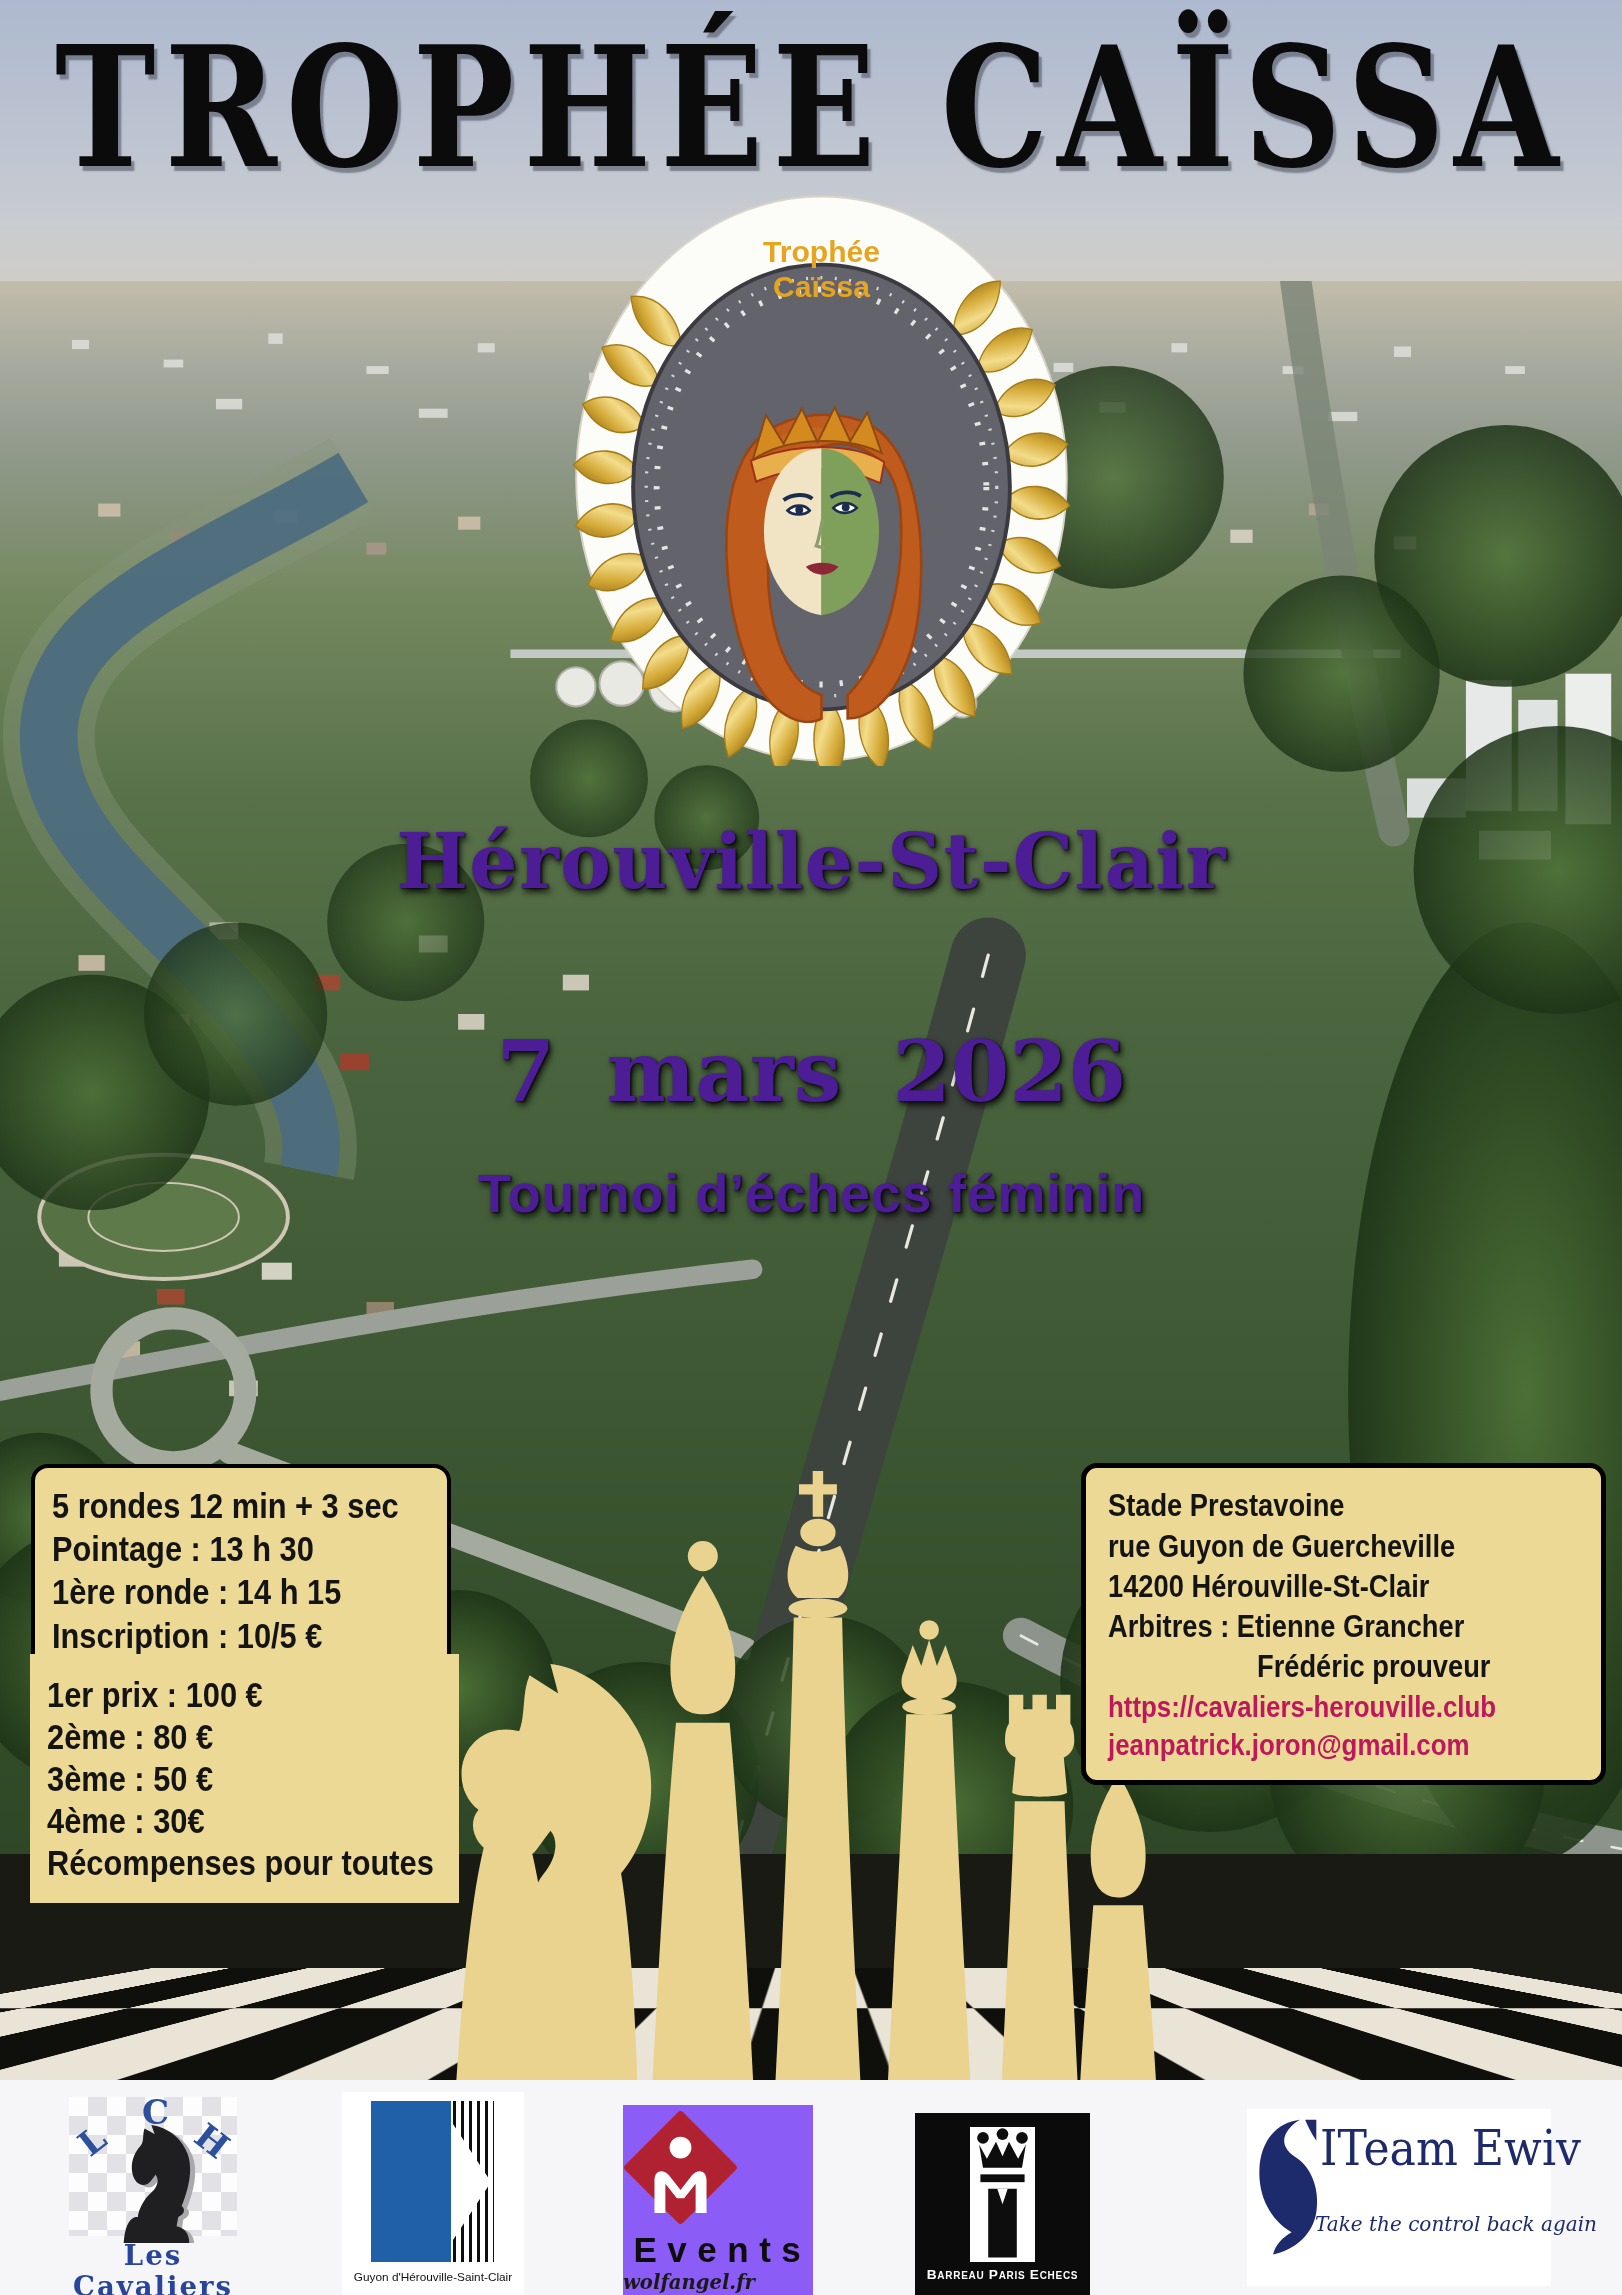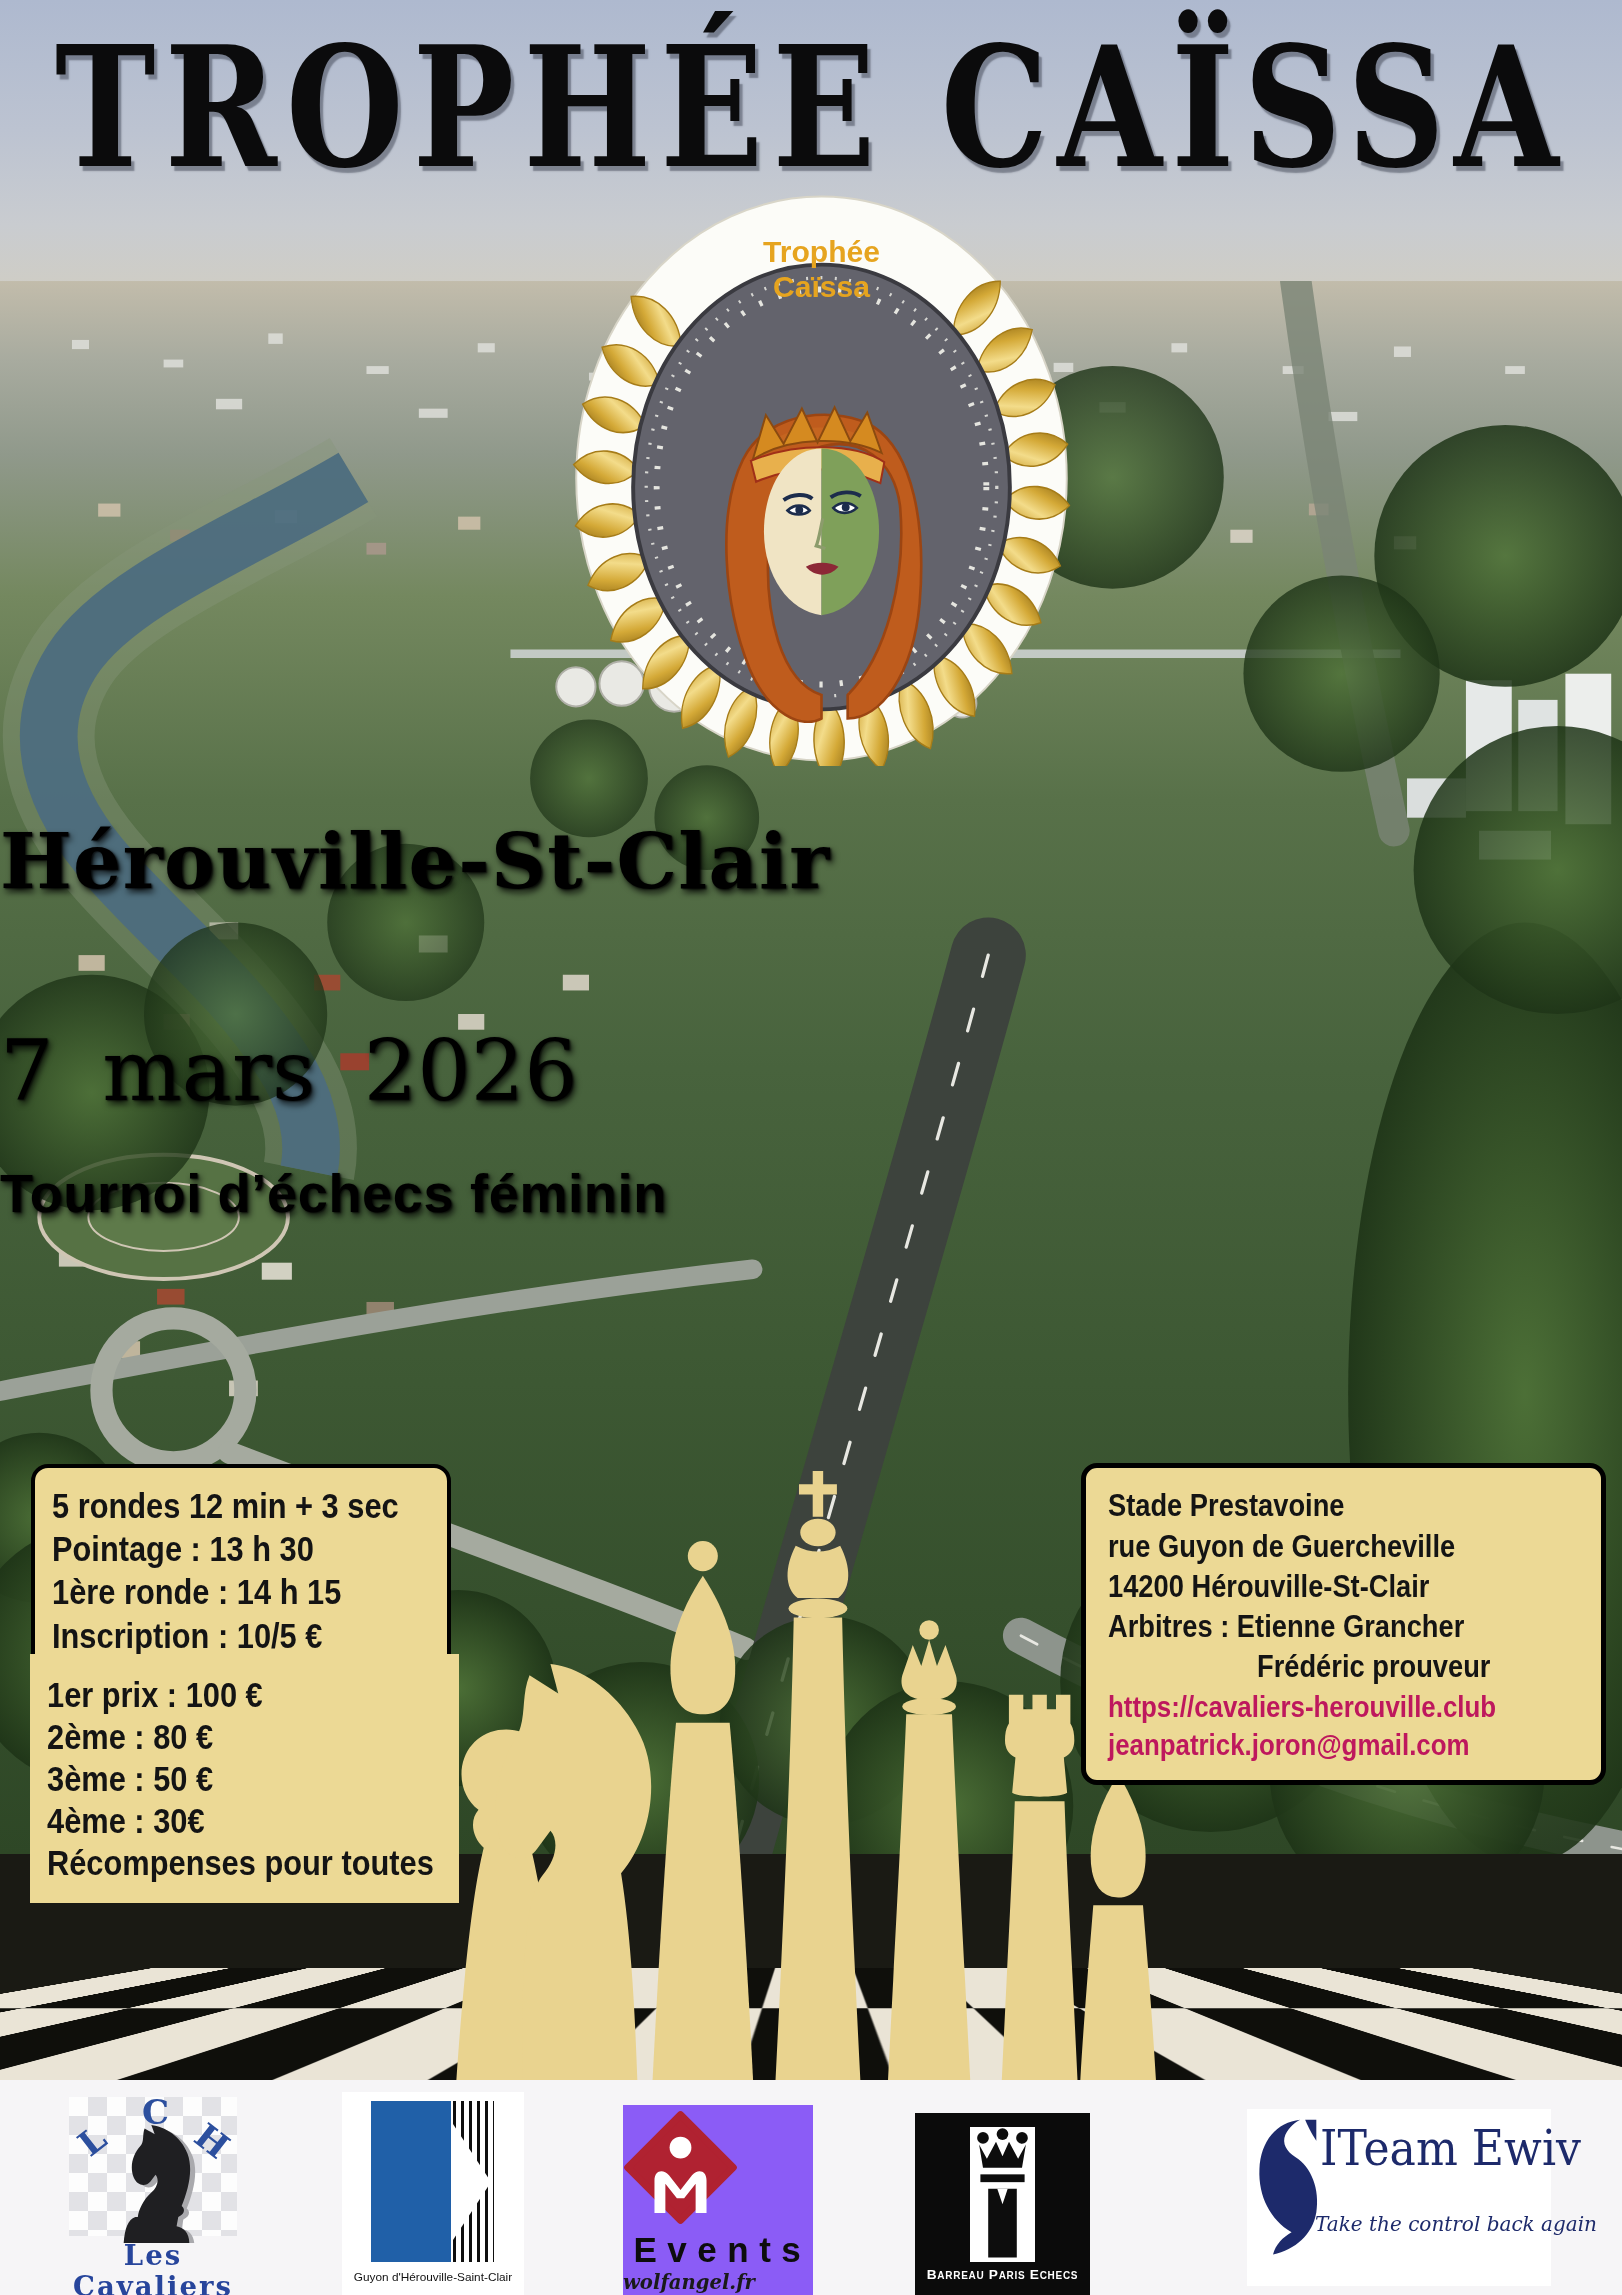--- a/index.html
+++ b/index.html
@@ -8,23 +8,23 @@
   .sky{position:absolute;left:0;top:0;width:1623px;height:288px;background:linear-gradient(180deg,#aeb9cf 0%,#bcc3d1 45%,#c9ccd0 78%,#cfcdc5 100%);z-index:1;}
   .title{position:absolute;left:0;top:9.2px;width:1623px;text-align:center;font-family:"DejaVu Serif",serif;font-weight:bold;font-size:135px;letter-spacing:9.2px;color:#0b0b0c;transform:scaleY(1.24);transform-origin:50% 0;text-shadow:3.3px 3.9px 1.3px rgba(70,75,90,.55);z-index:3;white-space:nowrap;}
   
   .photo{position:absolute;left:0;top:281px;width:1623px;height:1574px;z-index:1;}
   
   .board-band{position:absolute;left:0;top:1854px;width:1623px;height:227px;overflow:hidden;z-index:2;background:#1a1a14;}
   .board-tiles{position:absolute;left:-628px;bottom:-19.6px;width:2879px;height:471px;background:repeating-conic-gradient(#0f0f0a 0% 25%,#ebe4d3 25% 50%);background-size:340px 458px;transform:perspective(314px) rotateX(52deg);transform-origin:50% 100%;filter:blur(1px) saturate(.8);}
   
   .medallion{position:absolute;left:571px;top:191px;width:501px;height:575px;z-index:4;}
   
-  .whitetxt{position:absolute;left:0;width:1623px;text-align:left;color:#000000;z-index:4;text-shadow:2.6px 3.9px 6.5px rgba(0,0,0,.8),1.3px 1.3px 2px rgba(0,0,0,.7);}
+  .whitetxt{position:absolute;left:0;width:1623px;text-align:center;color:#4c1d95;z-index:4;text-shadow:2.6px 3.9px 6.5px rgba(0,0,0,.8),1.3px 1.3px 2px rgba(0,0,0,.7);}
   .loc{top:817px;font-family:"DejaVu Serif",serif;font-weight:bold;font-size:76px;letter-spacing:1.3px;}
-  .date{top:1022px;font-family:"DejaVu Serif",serif;font-weight:normal;font-size:84px;word-spacing:22px;}
+  .date{top:1022px;font-family:"DejaVu Serif",serif;font-weight:bold;font-size:84px;word-spacing:22px;}
   .sub{top:1154px;font-family:"Liberation Sans",sans-serif;font-weight:bold;font-size:54px;letter-spacing:0.7px;margin-top:8px;}
   
   .box{position:absolute;background:#ecd995;color:#141414;font-family:"Liberation Sans",sans-serif;font-weight:bold;box-sizing:border-box;z-index:6;}
   .box .ln{display:block;white-space:nowrap;}
   .cond{display:inline-block;transform:scaleX(.88);transform-origin:0 50%;white-space:nowrap;}
   .box1{left:31px;top:1464px;width:420px;padding:15.7px 17px;border:4.6px solid #000;border-radius:17px;font-size:35px;line-height:1.24;}
   .box2{left:30px;top:1654px;width:429px;padding:19.6px 17px;font-size:35px;line-height:1.2;}
   .box3{left:1081px;top:1463px;width:525px;padding:18.3px 0 15.7px 22px;border:5.2px solid #000;border-radius:16px;font-size:31px;line-height:1.3;}
   .box3 .indent{text-align:right;padding-right:79px;}
   .box3 .link{color:#be185d;font-size:29.4px;}

